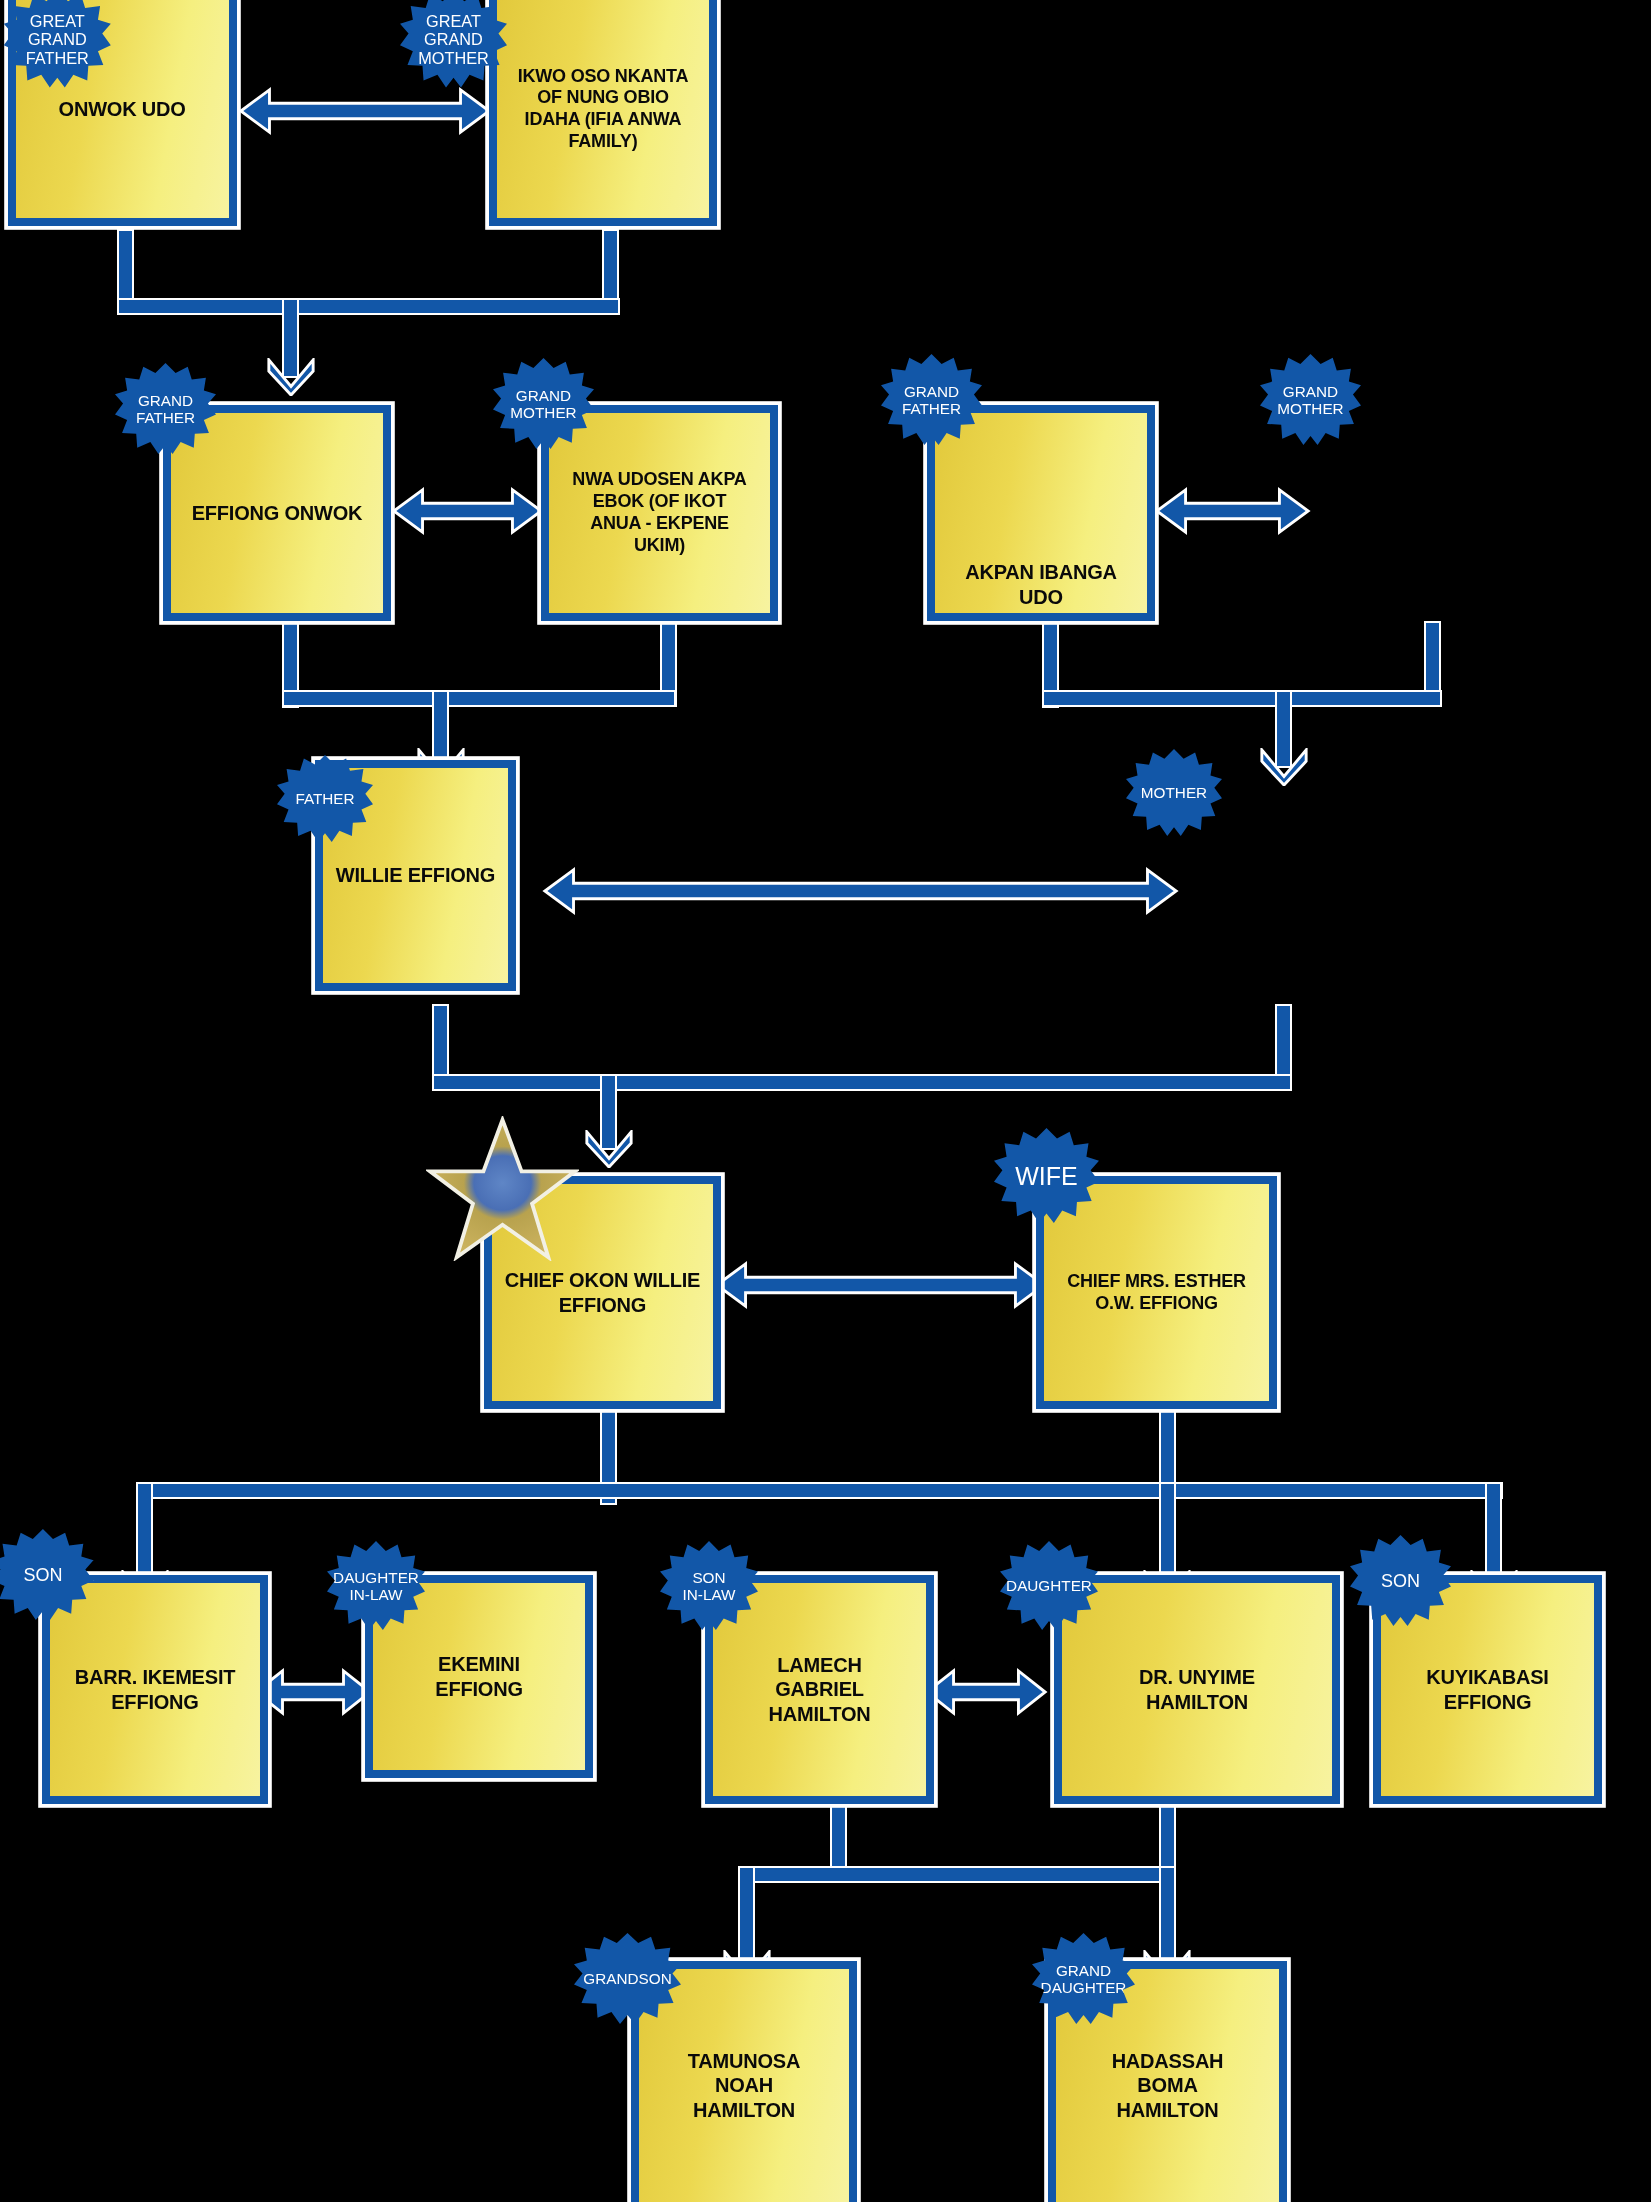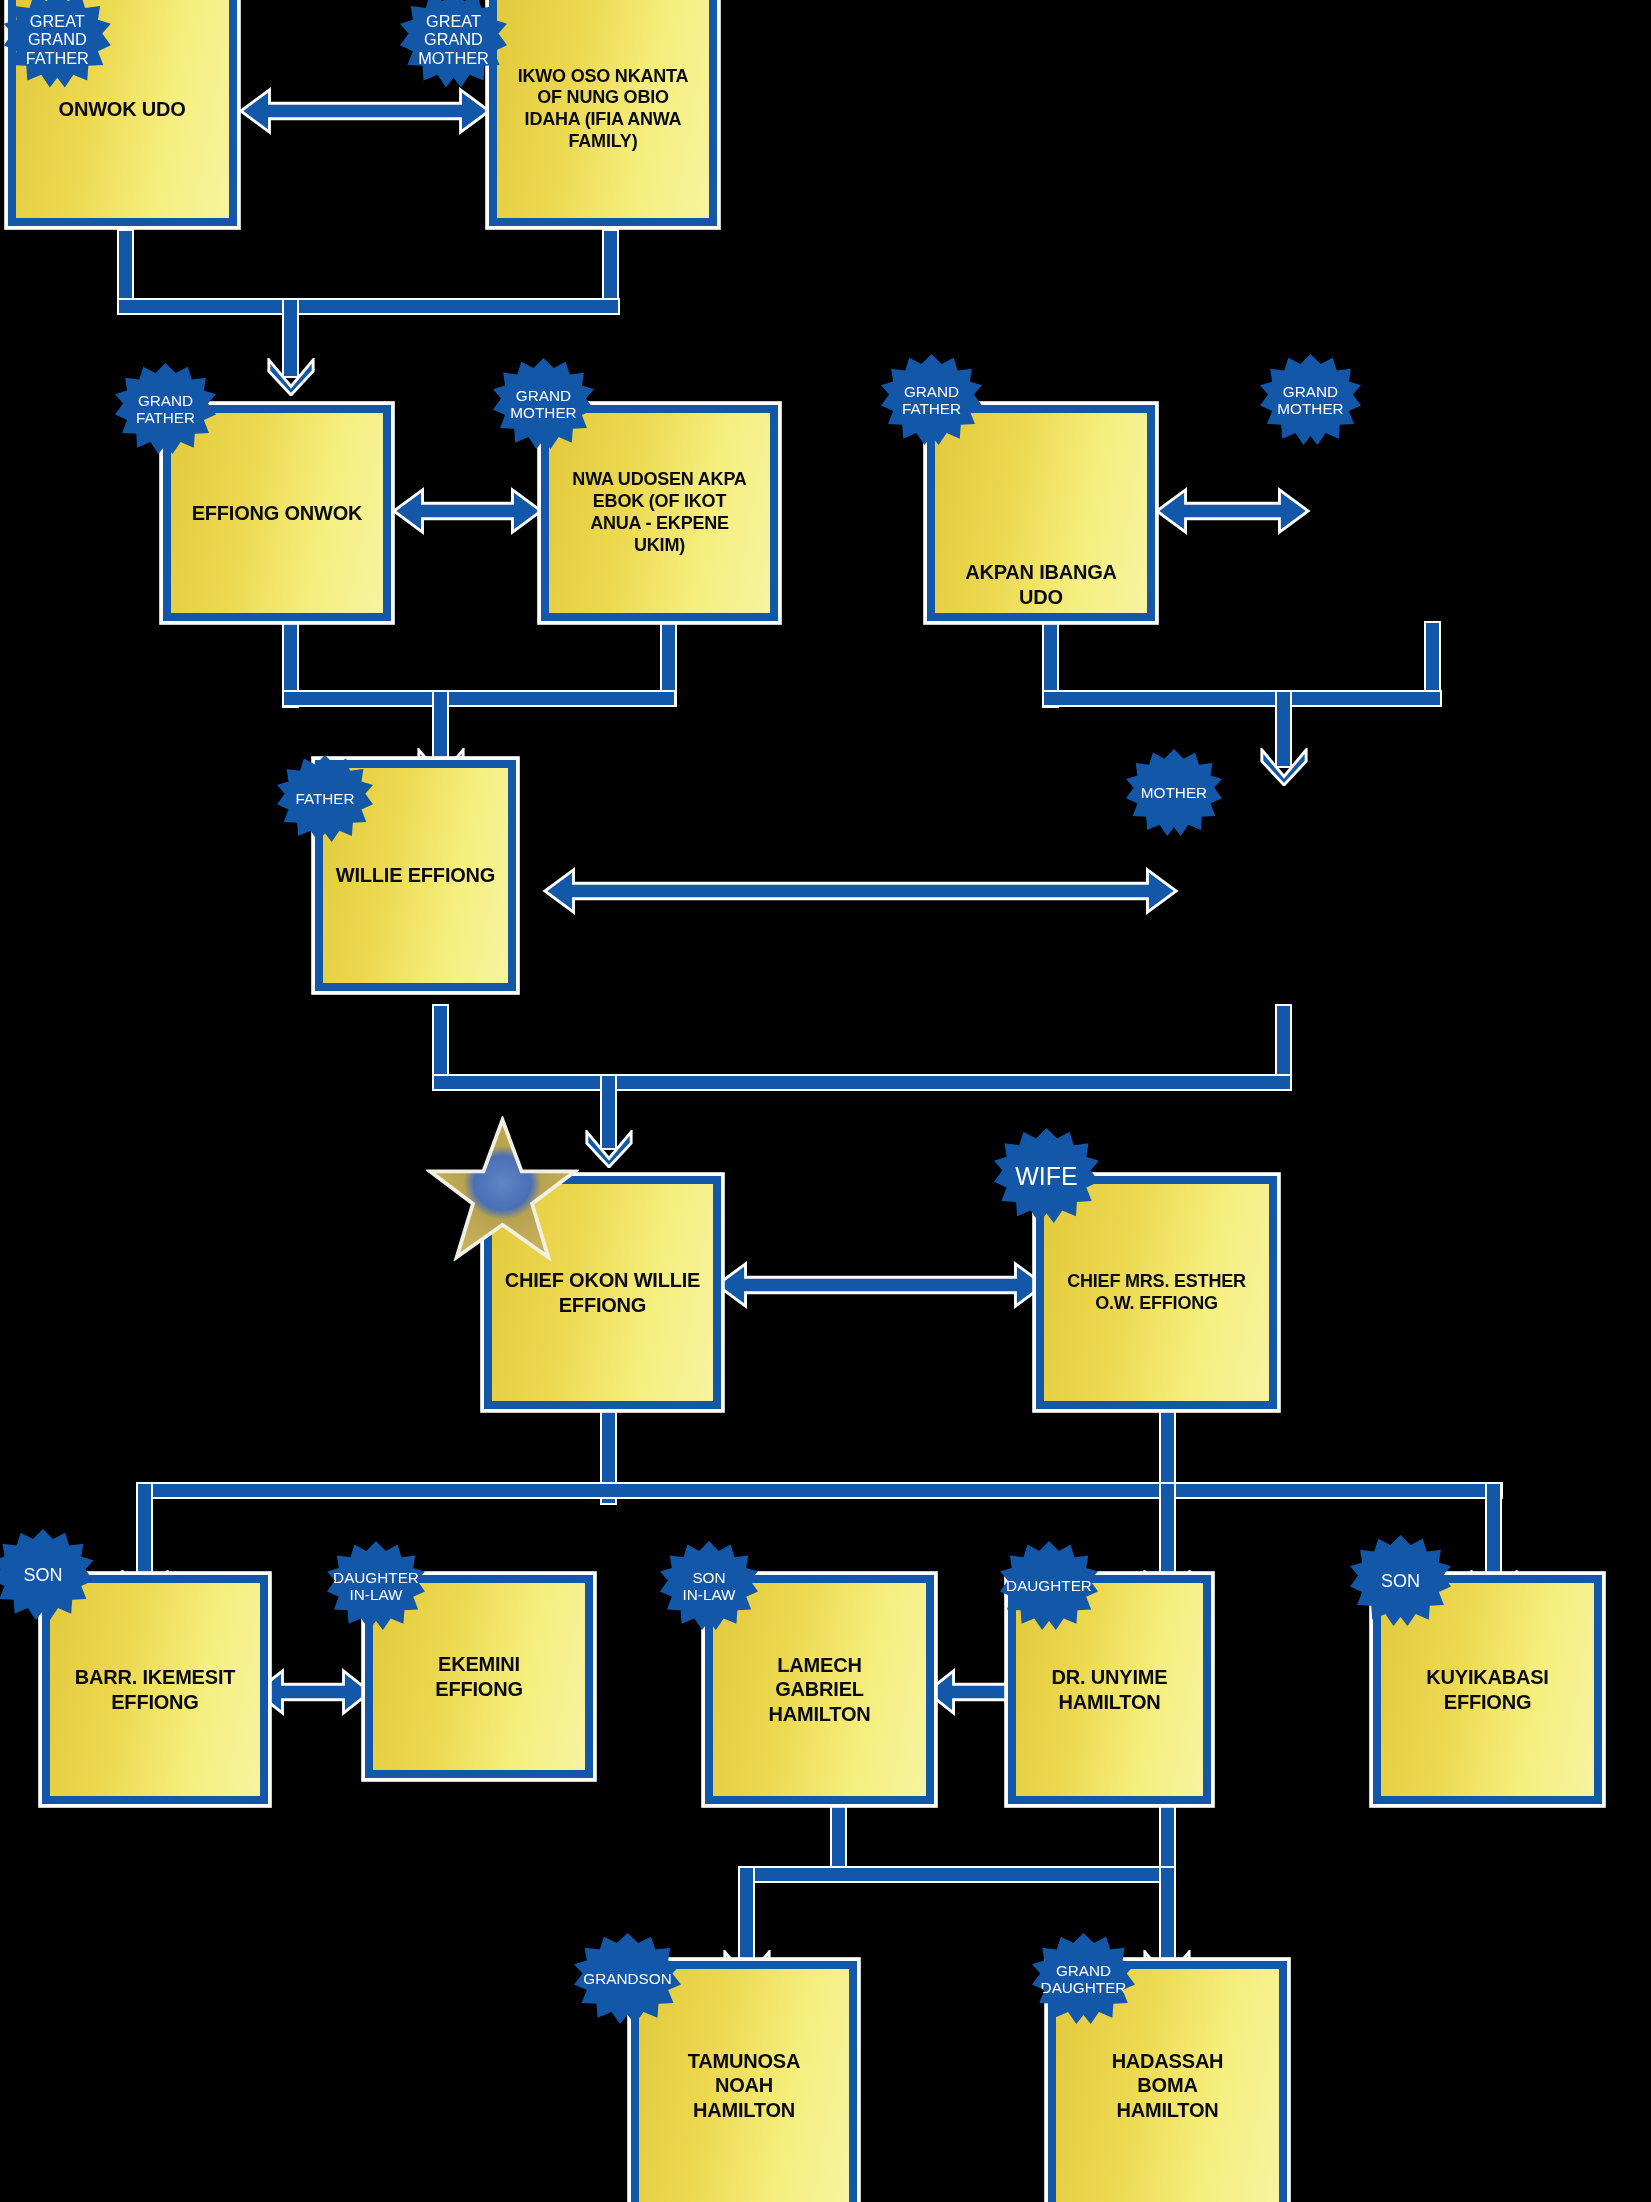--- a/index.html
+++ b/index.html
@@ -329,21 +329,21 @@
   <div class="node" style="left:705px; top:1575px; width:229px; height:229px;">
     <div class="nm">LAMECH
 GABRIEL
 HAMILTON</div>
   </div>
   <div class="badge b2" style="left:660px; top:1541px; width:98px; height:90px;">
     <span>SON
 IN-LAW</span>
   </div>
 
-  <div class="node" style="left:1008px; top:1575px; width:203px; height:229px;">
+  <div class="node" style="left:1054px; top:1575px; width:286px; height:229px;">
     <div class="nm">DR. UNYIME
 HAMILTON</div>
   </div>
   <div class="badge b2" style="left:1000px; top:1541px; width:98px; height:90px;">
     <span>DAUGHTER</span>
   </div>
 
   <div class="spouse" style="left:923px; top:1667px; width:126px;">
     <svg viewBox="0 0 132 52" preserveAspectRatio="none">
       <path d="M32 4 L4 26 L32 48 L32 34 L100 34 L100 48 L128 26 L100 4 L100 18 L32 18 Z" fill="#1257a8" stroke="#ffffff" stroke-width="3"></path>

